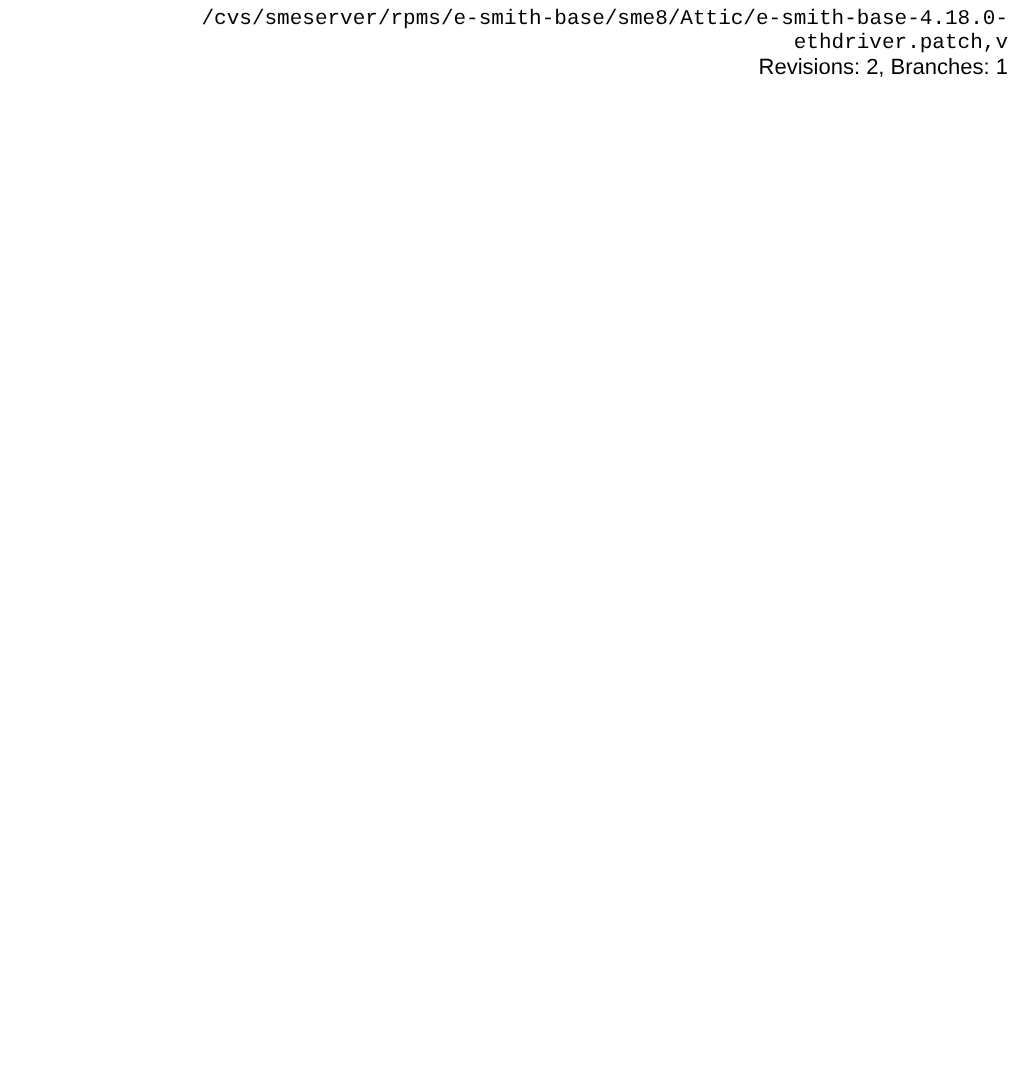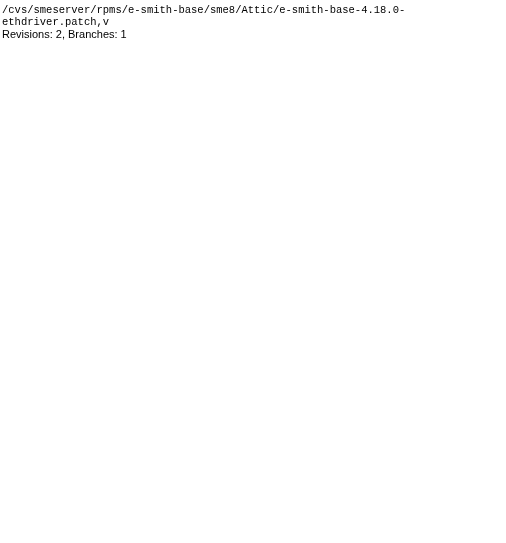--- a/index.html
+++ b/index.html
@@ -8,25 +8,27 @@
     font-family: "Helvetica", "Arial", sans-serif;
     font-size: 10px;
     background: #ffffff;
     color: #000000;
     width: 506px;
   }
   .header-path {
     padding: 4px 2px 0 2px;
     font-family: "Courier New", monospace;
     font-size: 10.5px;
+    text-align: right;
   }
   .header-meta {
     padding: 0 2px 6px 2px;
     font-family: "Helvetica", "Arial", sans-serif;
     font-size: 11px;
+    text-align: right;
   }
   .graph {
     position: relative;
     width: 506px;
   }
   .node-box {
     position: absolute;
     text-align: center;
     box-sizing: border-box;
   }

